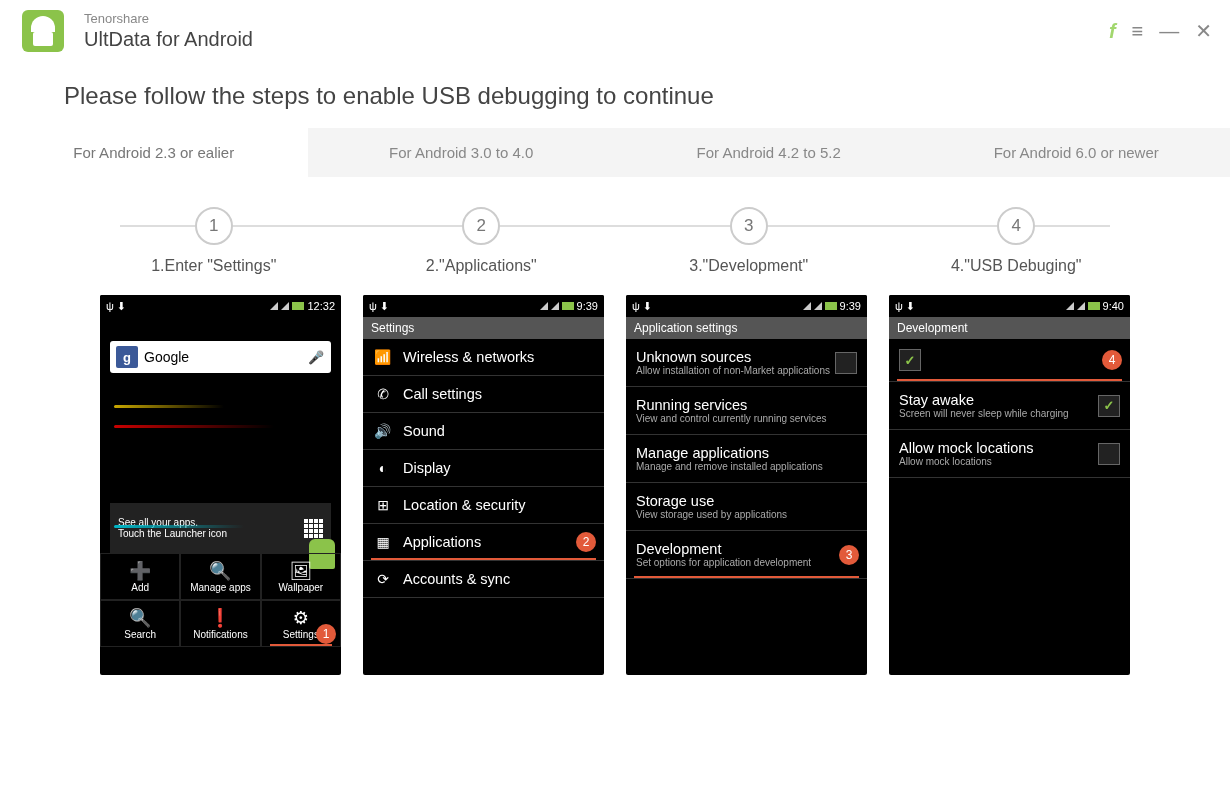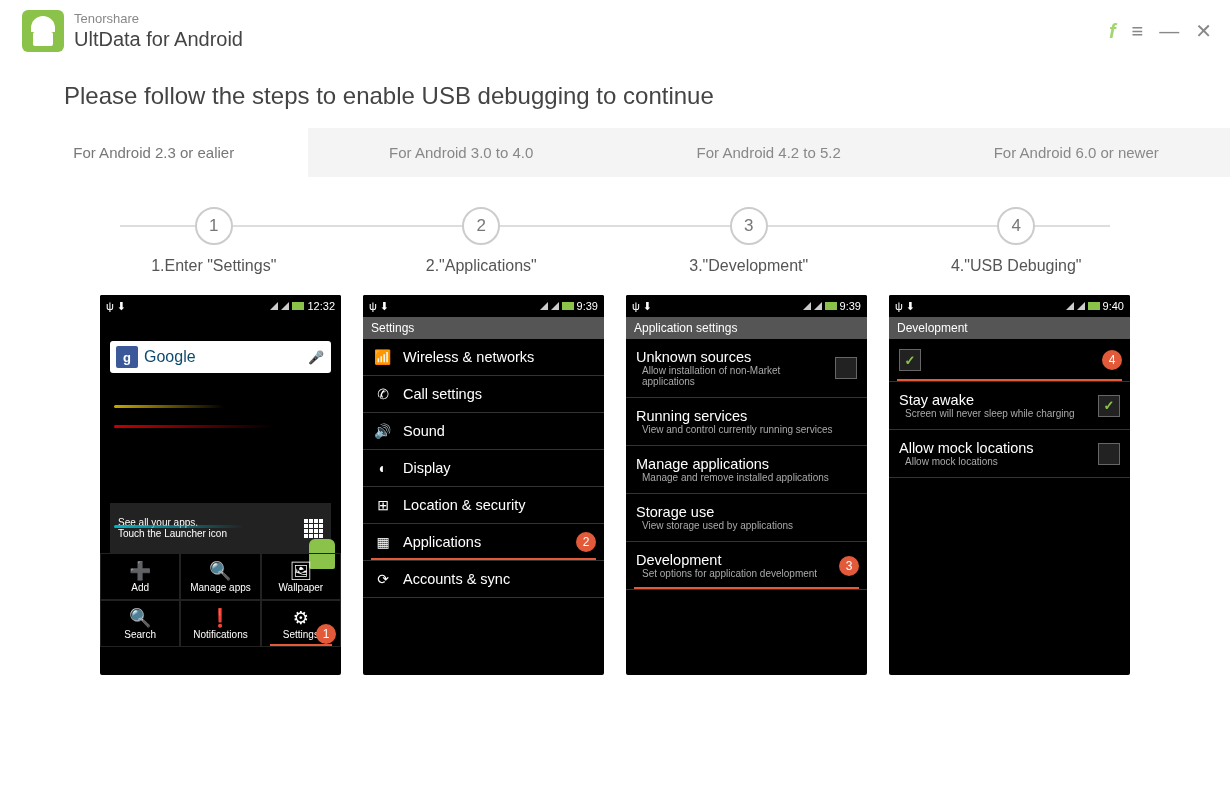--- a/index.html
+++ b/index.html
@@ -1,17 +1,17 @@
 <!DOCTYPE html>
 <html><head>
 <meta charset="utf-8">
 <style>
   * { box-sizing: border-box; margin: 0; padding: 0; }
   body { font-family: "Segoe UI", Arial, sans-serif; background: #fff; width: 1230px; height: 800px; overflow: hidden; color: #333; }
-  .titlebar { display: flex; align-items: center; padding: 10px 18px 6px 22px; }
+  .titlebar { display: flex; align-items: center; padding: 10px 18px 6px 22px; gap: 10px; }
   .app-logo { width: 42px; height: 42px; background: #8bc34a; border-radius: 6px; margin-right: 10px; position: relative; }
   .app-logo::before { content:""; position:absolute; top:6px; left:9px; width:24px; height:16px; background:#fff; border-radius:12px 12px 0 0; }
   .app-logo::after { content:""; position:absolute; bottom:6px; left:11px; width:20px; height:14px; background:#fff; border-radius:2px; }
   .app-titles { display:flex; flex-direction:column; line-height:1.2; }
   .app-brand { font-size:13px; color:#888; }
   .app-name { font-size:20px; color:#444; }
   .win-controls { margin-left:auto; display:flex; gap:16px; align-items:center; color:#888; }
   .win-controls span { cursor:pointer; font-size:20px; }
   .fb { color:#a2d76e; font-weight:bold; font-style:italic; font-size:20px; }
   .instruction { padding: 24px 60px 18px 64px; font-size:24px; color:#444; }
@@ -27,31 +27,31 @@
   .phones { display:flex; gap:22px; padding: 0 100px; }
   .phone { flex:1; background:#000; height:380px; border-radius:2px; overflow:hidden; position:relative; font-size:13px; color:#fff; }
   .statusbar { height:22px; background:#000; display:flex; align-items:center; justify-content:space-between; padding:0 6px; font-size:11px; }
   .sb-icons { display:flex; gap:3px; align-items:center; }
   .batt { width:12px; height:8px; background:#8bc34a; }
   .sig { width:0; height:0; border-left:8px solid transparent; border-bottom:8px solid #ccc; }
   .screen-title { background:#555; padding:4px 8px; font-size:12px; }
   .menu-list { background:#000; }
   .mrow { display:flex; align-items:center; padding:10px 10px; border-bottom:1px solid #333; position:relative; }
   .mrow-col { display:flex; flex-direction:column; flex:1; }
-  .mrow .sub { font-size:10px; color:#aaa;margin-left:6px; }
+  .mrow .sub { font-size:10px; color:#aaa; }
   .mrow .title { font-size:14.5px; }
   .micon { width:20px; text-align:center; margin-right:10px; font-size:14px; }
   .badge { width:20px; height:20px; border-radius:50%; background:#e25a3a; color:#fff; display:flex; align-items:center; justify-content:center; font-size:12px; position:absolute; right:8px; top:50%; transform:translateY(-50%); }
   .underline { position:absolute; bottom:0; left:8px; right:8px; height:2px; background:#e25a3a; }
   .chk { width:22px; height:22px; border:1px solid #666; display:flex; align-items:center; justify-content:center; background:#222; }
   .chk.on { color:#8bc34a; font-weight:bold; }
   
   .p1-search { margin:24px 10px 0 10px; display:flex; align-items:center; background:#fff; border-radius:3px; height:32px; padding:0 6px; }
   .p1-g { width:22px; height:22px; background:#3b5998; color:#fff; display:flex; align-items:center; justify-content:center; font-size:13px; font-weight:bold; border-radius:2px; margin-right:6px;}
-  .p1-input { flex:1; color:#0c4a6e; font-size:16px; }
+  .p1-input { flex:1; color:#000000; font-size:14px; }
   .p1-tip { margin:130px 10px 0 10px; background:#222; padding:14px 8px; font-size:10px; display:flex; align-items:center; }
   .p1-tip .grid { margin-left:auto; display:grid; grid-template-columns:repeat(4,4px); grid-template-rows:repeat(4,4px); gap:1px;}
   .p1-tip .grid span{ background:#fff;}
   .p1-dock { background:#000; display:grid; grid-template-columns:repeat(3,1fr); }
   .dock-item { display:flex; flex-direction:column; align-items:center; padding:6px 0; font-size:10px; border:1px solid #222; position:relative;}
   .dock-item .di-icon{ font-size:18px; height:22px; display:flex; align-items:center;}
   .streak { position:absolute; height:3px; border-radius:2px; }
   .ya{ top:110px; left:14px; width:110px; background:linear-gradient(90deg,#c8a700,transparent);}
   .ra{ top:130px; left:14px; width:160px; background:linear-gradient(90deg,#c80000,transparent);}
   .ca{ top:230px; left:14px; width:130px; background:linear-gradient(90deg,#00b7c8,transparent);}

